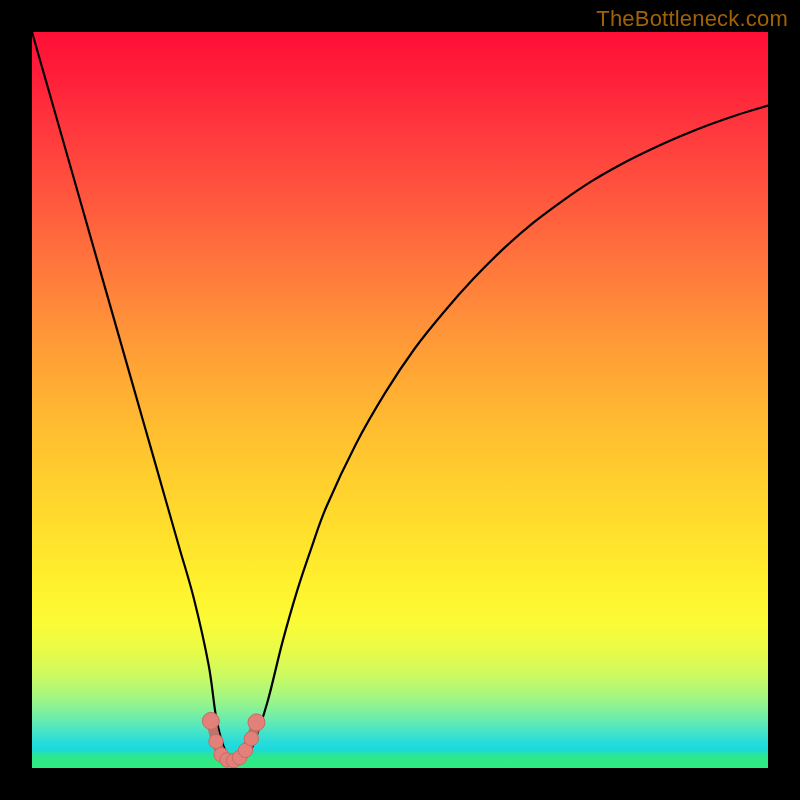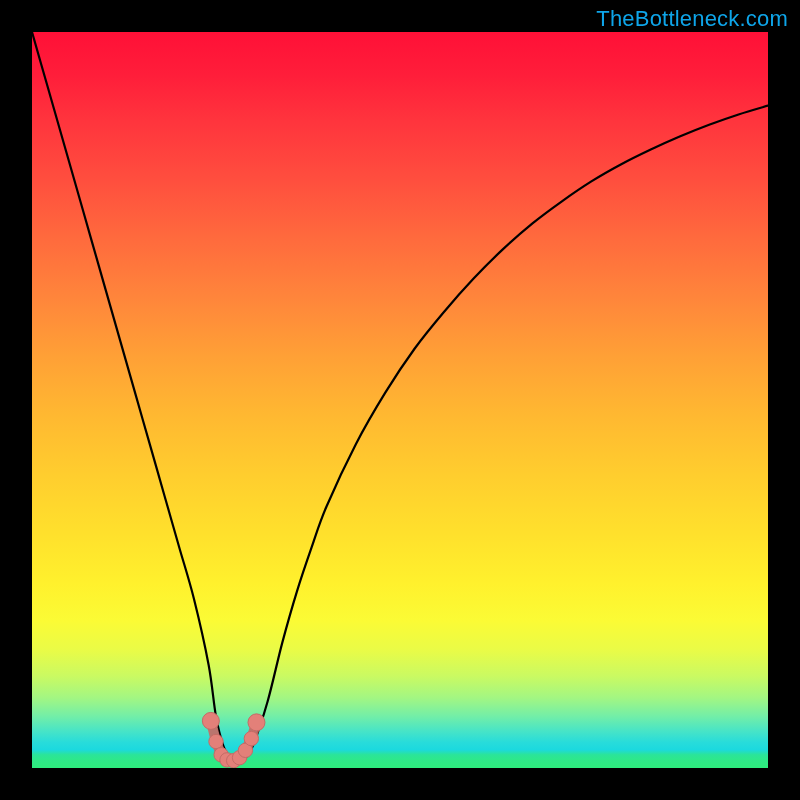--- a/index.html
+++ b/index.html
@@ -53,21 +53,21 @@
       #1cd9de 97.5%,
       #2be499 98.2%,
       #2ee987 99%,
       #2eec7d 100%
     );
   }
   .watermark {
     position: absolute;
     top: 6px;
     right: 12px;
-    color: #0ea5e9;
+    color: #a16207;
     font-size: 22px;
     letter-spacing: 0.2px;
     font-weight: 500;
   }
   svg.curve {
     position: absolute;
     inset: 0;
   }
 </style>
 </head>

